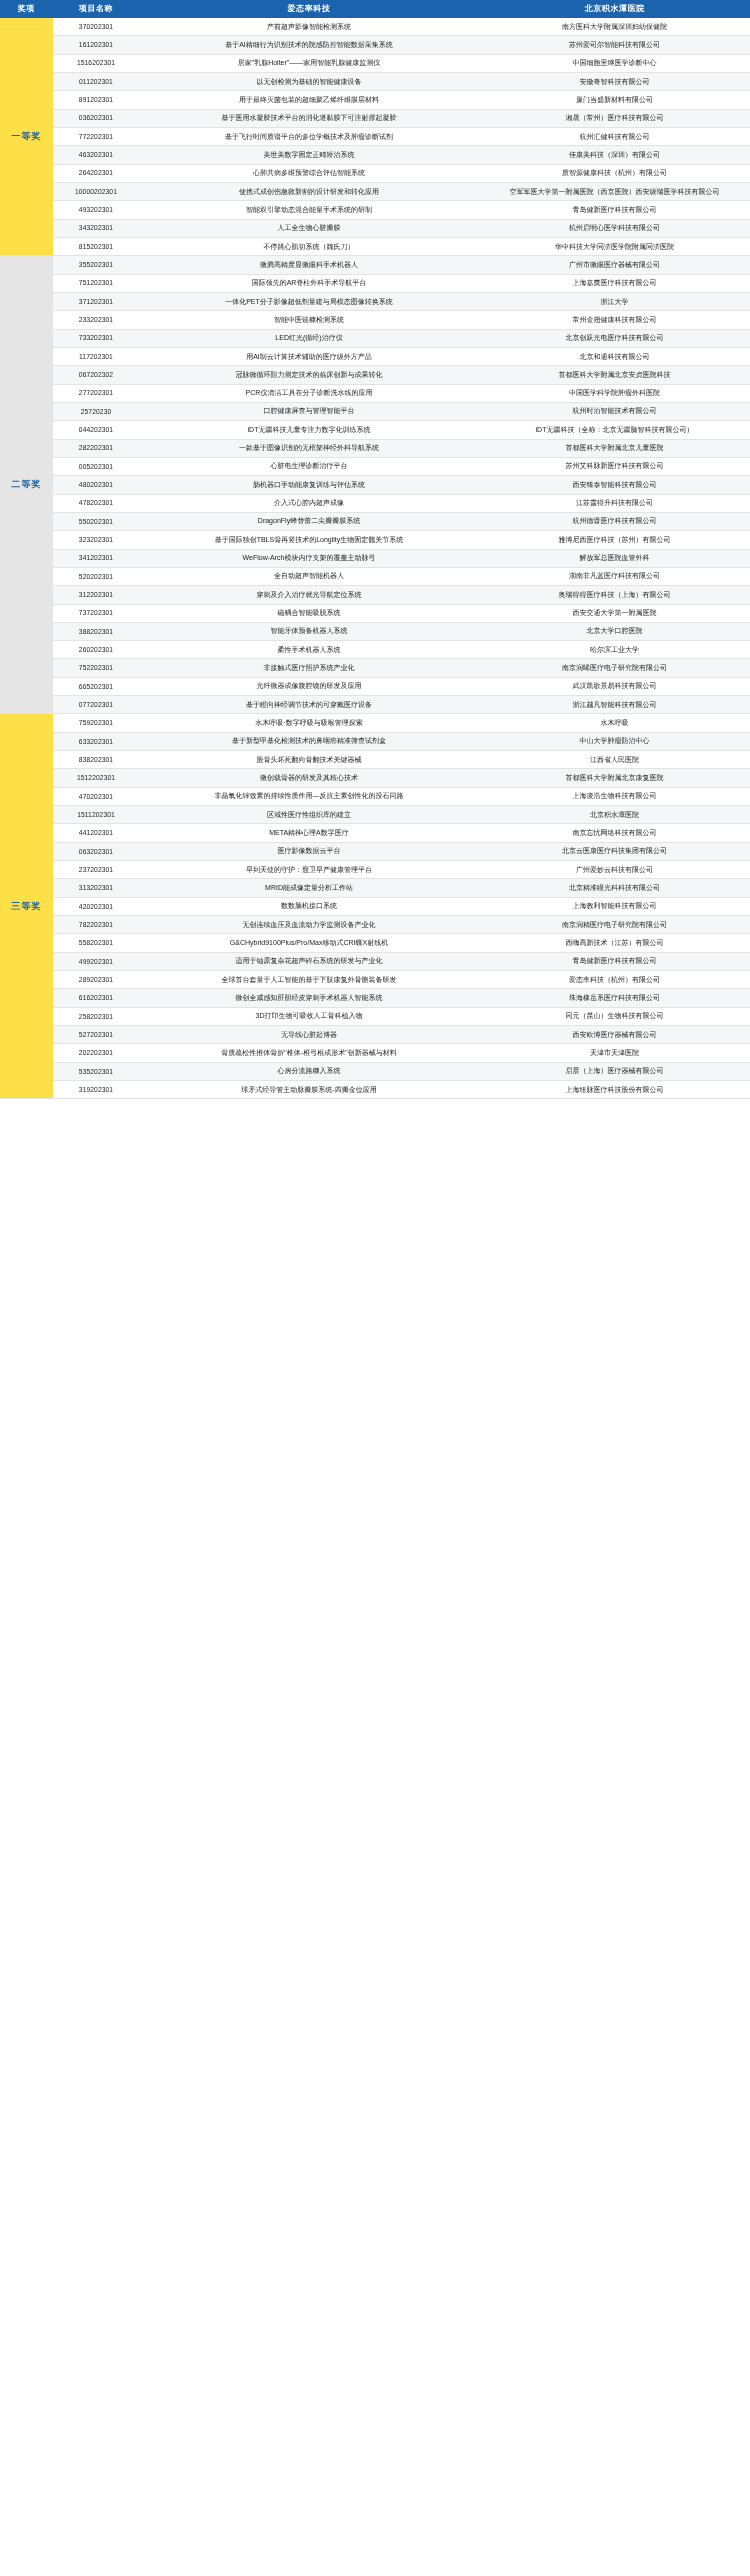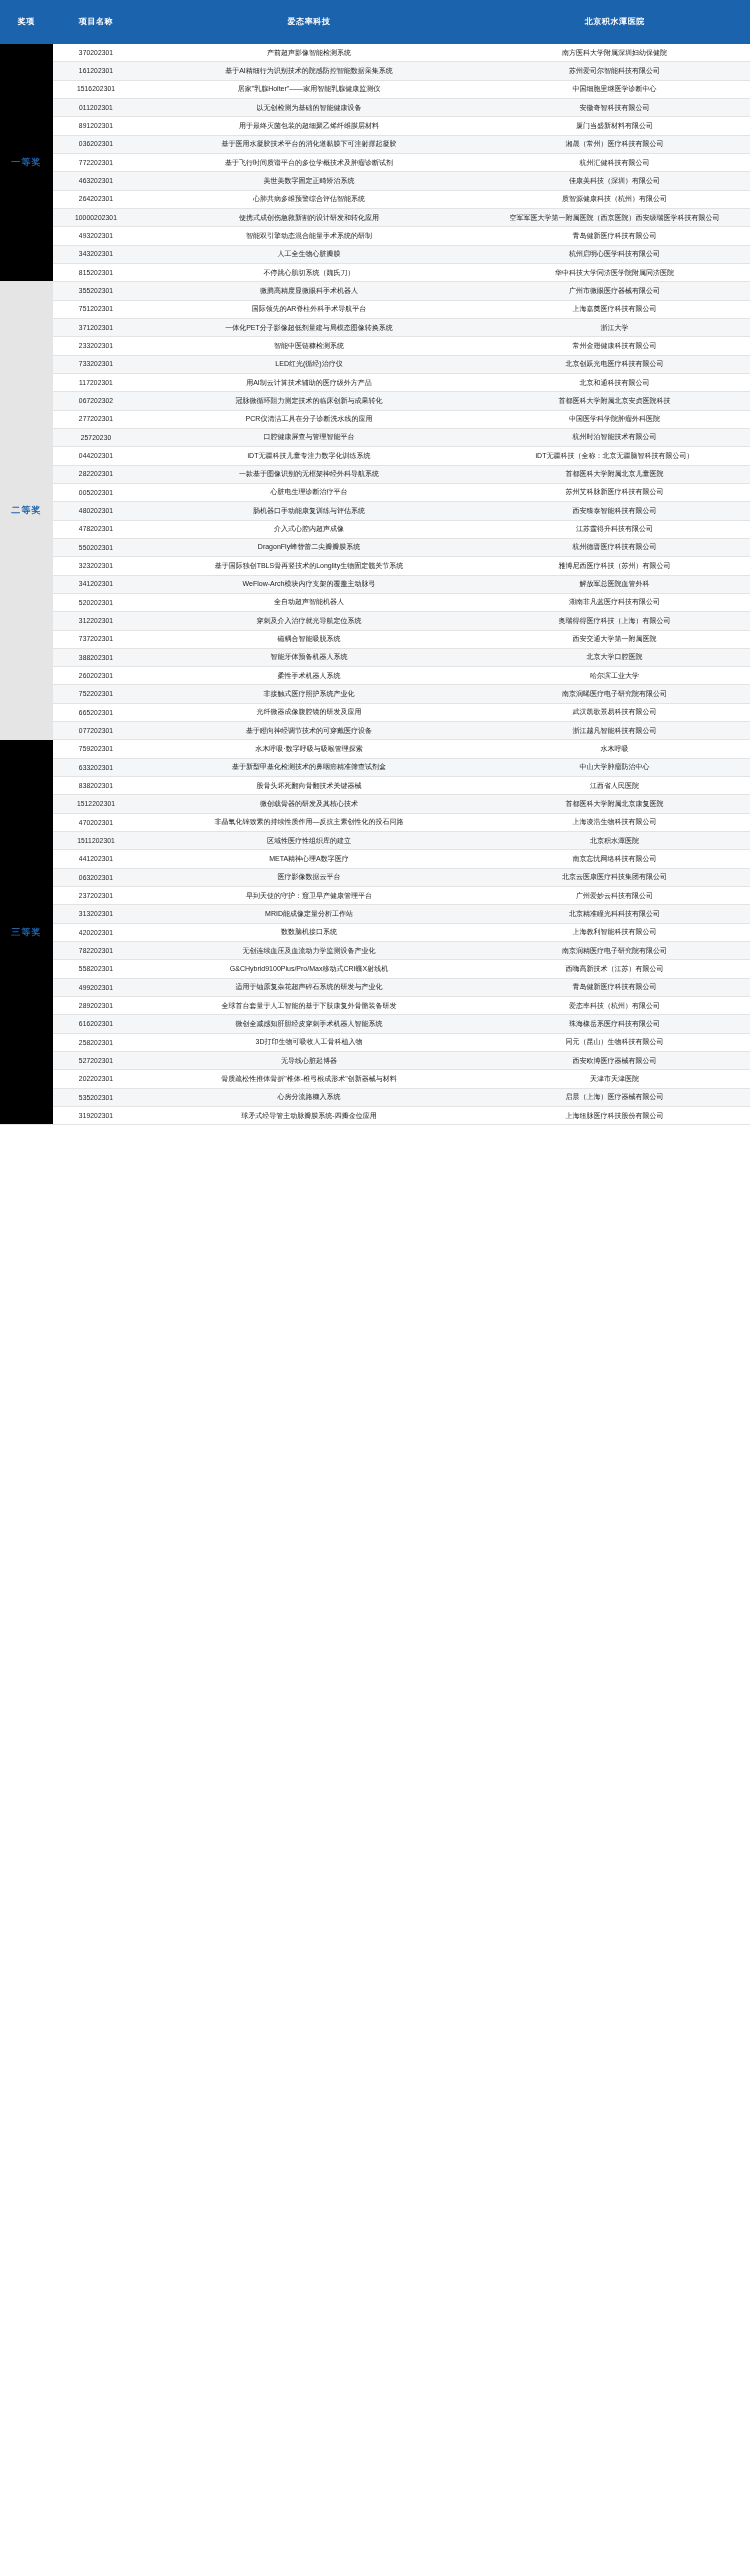--- a/index.html
+++ b/index.html
@@ -26,21 +26,21 @@
   table.award-table col.c-name   { width: 340px; }
   table.award-table col.c-org    { width: 271px; }
 
   thead th {
     background: #1c63ad;
     color: #ffffff;
     font-size: 8px;
     font-weight: bold;
     height: 18px;
     line-height: 18px;
-    padding: 13px;
+    padding: 0;
     text-align: center;
     border-right: 0.6px solid #1c63ad;
     letter-spacing: 0.6px;
   }
   thead th:last-child { border-right: none; }
 
   tbody td {
     font-size: 7px;
     color: #222;
     text-align: center;
@@ -56,21 +56,21 @@
   tbody td.org  { text-align: center; }
 
   td.award-cell {
     font-size: 9px;
     font-weight: bold;
     color: #1c63ad;
     letter-spacing: 1.2px;
     text-align: center;
     vertical-align: middle;
     border-bottom: 0.6px solid #e3e3e3;
-    background: #000000;
+    background: #fde047;
   }
   td.award-cell.shade { background: #e5e5e5; }
 </style>
 </head>
 <body>
 
 <div class="sheet">
   <table class="award-table">
     <colgroup>
       <col class="c-award">

